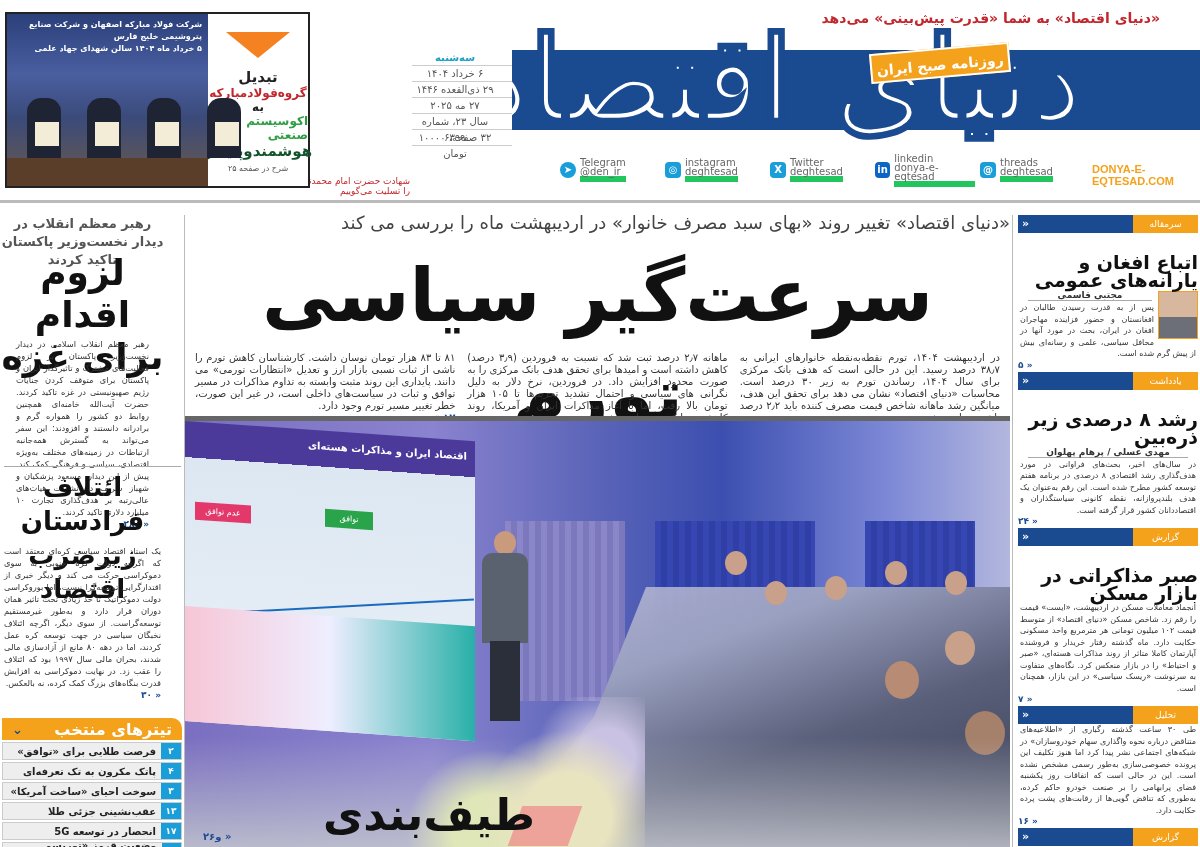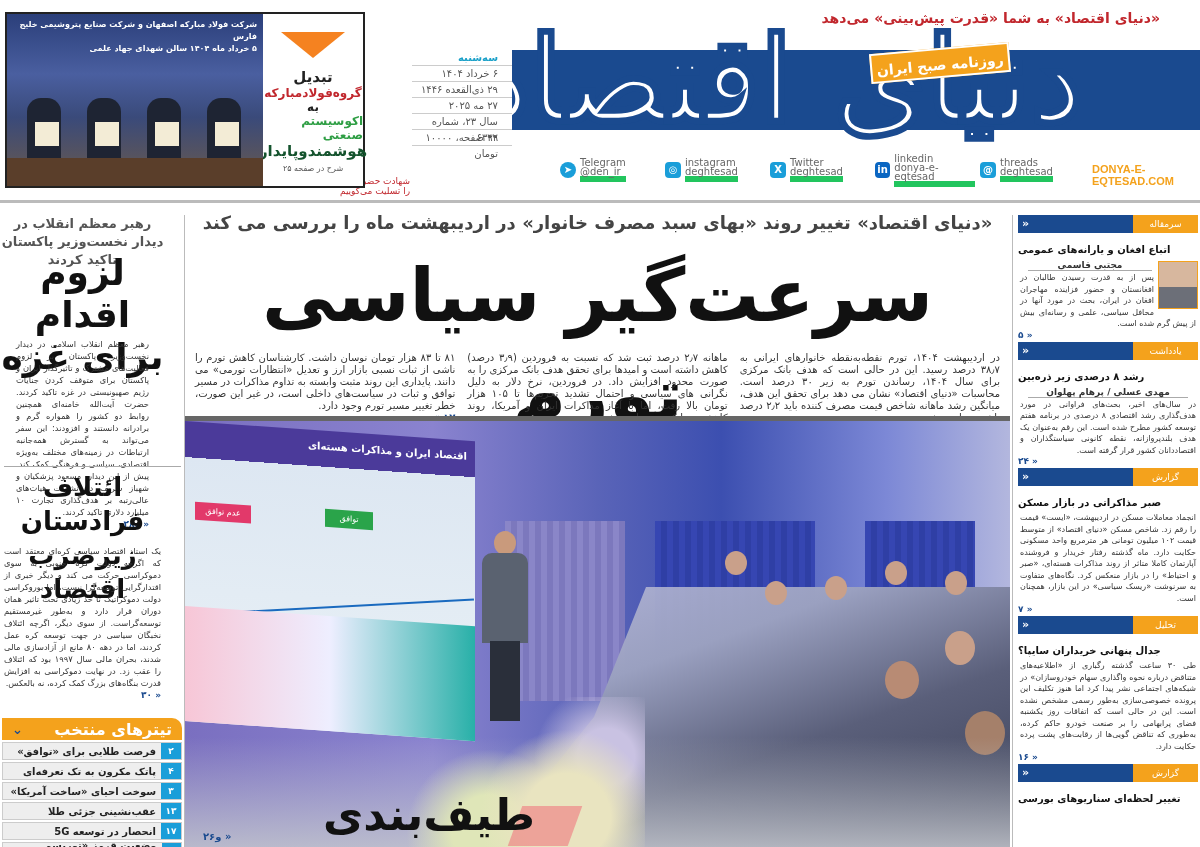--- a/index.html
+++ b/index.html
@@ -5,45 +5,45 @@
 *{box-sizing:border-box;margin:0;padding:0}
 body{width:1200px;height:847px;overflow:hidden;background:#fff;font-family:"DejaVu Sans",sans-serif;color:#222;position:relative}
 .abs{position:absolute}
 
 .mast-band{left:412px;top:50px;width:788px;height:80px;background:#1a4a8f}
 .logo-text{left:430px;top:0;width:700px;height:160px;color:#fff;font-family:"DejaVu Serif",serif;font-weight:bold;font-size:118px;line-height:160px;text-align:center;direction:rtl;-webkit-text-stroke:3px #1a4a8f;letter-spacing:-4px}
 .tagline{left:760px;top:10px;width:400px;font-size:14px;font-weight:bold;color:#c1272d;direction:rtl;text-align:right}
 .morning{left:870px;top:48px;width:140px;height:30px;background:#f4a21c;color:#fff;font-weight:bold;font-size:14px;text-align:center;line-height:30px;transform:rotate(-5deg);direction:rtl;border:2px solid #fff}
 .site{left:1092px;top:163px;font-size:11px;color:#f4a21c;font-weight:bold;font-family:"Liberation Sans",sans-serif}
 .date-box{left:412px;top:50px;width:100px}
-.date-box div{font-size:10px;color:#555;direction:rtl;text-align:right;border-bottom:1px solid #ccc;height:16px;line-height:16px;padding-right:14px}
+.date-box div{font-size:10px;color:#555;direction:rtl;text-align:center;border-bottom:1px solid #ccc;height:16px;line-height:16px;padding-right:14px}
 .date-box .dow{color:#1aa0c8;font-weight:bold}
 .socials{left:560px;top:158px;width:520px;height:24px;display:flex;flex-direction:row-reverse;justify-content:space-between}
 .social{display:flex;align-items:center;gap:4px;width:100px}
 .social .ic{width:16px;height:16px;border-radius:4px;background:#1a9ed9;color:#fff;font-size:10px;text-align:center;line-height:16px;font-weight:bold}
 .social .tx{font-size:10px;color:#666;line-height:9px;border-bottom:6px solid #22c55e}
 .condolence{left:280px;top:176px;width:130px;font-size:9px;color:#c1272d;direction:rtl;text-align:right}
 
-.ad{left:5px;top:12px;width:360px;height:176px;border:2px solid #222;display:flex}
+.ad{left:5px;top:12px;width:305px;height:176px;border:2px solid #222;display:flex}
 .ad-photo{flex:1;background:linear-gradient(180deg,#2b3f7a 0%,#4a5fa0 35%,#3a4a7a 60%,#6b5a4a 100%);position:relative}
 .ad-photo .cap{position:absolute;right:6px;top:5px;left:6px;color:#fff;font-size:8px;font-weight:bold;direction:rtl;text-align:right;line-height:12px}
 .ad-photo .person{position:absolute;bottom:28px;width:34px;height:60px;background:#1e2433;border-radius:14px 14px 0 0}
 .ad-photo .paper{position:absolute;bottom:40px;width:24px;height:24px;background:#f3ecd6}
 .ad-photo .desk{position:absolute;left:0;right:0;bottom:0;height:28px;background:#5a3e2a}
 .ad-side{width:100px;background:#fff;display:flex;flex-direction:column;align-items:center;padding-top:18px;direction:rtl}
 .ad-side .tri{width:0;height:0;border-left:32px solid transparent;border-right:32px solid transparent;border-top:26px solid #f58220;margin-bottom:10px}
 .ad-side .l1{font-size:15px;font-weight:bold;color:#222}
 .ad-side .l2{font-size:12px;font-weight:bold;color:#c1272d}
 .ad-side .l3{font-size:12px;font-weight:bold;color:#222}
 .ad-side .l4{font-size:12px;font-weight:bold;color:#2e9e44}
 .ad-side .l5{font-size:15px;font-weight:bold;color:#14532d}
 .ad-side .l6{font-size:8px;color:#555;margin-top:4px}
 .hr-top{left:0;top:200px;width:1200px;height:3px;background:#bbb}
 
-.lead-sub{left:185px;top:212px;width:825px;text-align:center;font-size:18px;font-weight:bold;color:#444;direction:rtl}
+.lead-sub{left:185px;top:212px;width:825px;text-align:right;font-size:18px;font-weight:normal;color:#444;direction:rtl}
 .lead-h{left:185px;top:245px;width:825px;text-align:center;font-size:74px;font-weight:bold;color:#111;direction:rtl;letter-spacing:-2px;line-height:100px}
 .lead-cols{left:195px;top:352px;width:805px;height:62px;display:flex;flex-direction:row-reverse;gap:12px}
 .lead-cols div{flex:1;font-size:10px;line-height:12px;direction:rtl;text-align:justify;color:#333}
 .ref{color:#1a4a8f;font-weight:bold}
 .hr-mid{left:185px;top:416px;width:825px;height:5px;background:#666}
 
 .photo{left:185px;top:421px;width:825px;height:426px;background:linear-gradient(90deg,#7a6fc0 0%,#8a83cf 30%,#5a64b8 50%,#3c4fb0 65%,#7c88d6 85%,#b3b7de 100%);overflow:hidden}
 .screen{position:absolute;left:0;top:0;width:290px;height:300px;background:linear-gradient(180deg,#4b3a9a 0%,#4b3a9a 12%,#dde7f2 12%,#e9f1f6 100%);transform:skewY(4deg);transform-origin:left top}
 .screen .t{position:absolute;top:10px;right:8px;left:8px;color:#fff;font-size:10px;font-weight:bold;direction:rtl}
 .screen .b1{position:absolute;top:80px;left:10px;width:56px;height:18px;background:#e2396a;color:#fff;font-size:8px;text-align:center;line-height:18px}
@@ -75,21 +75,21 @@
 .picks-head span{color:#fff;font-weight:bold;font-size:16px}
 .picks-head .chev{color:#1a4a8f;font-size:13px}
 .picks{left:2px;top:742px;width:180px}
 .pick{height:18px;margin-bottom:2px;background:#eee;border:1px solid #ccc;direction:rtl;display:flex;align-items:center;font-size:10px;font-weight:bold;color:#222}
 .pick .n{width:20px;height:16px;background:#1a9ed9;color:#fff;text-align:center;line-height:16px;margin-left:5px;font-size:9px}
 
 .rc{left:1018px;width:180px}
 .rc-band{height:18px;display:flex;direction:rtl}
 .rc-band .lab{width:65px;background:#f4a21c;color:#fff;font-size:9px;text-align:center;line-height:18px}
 .rc-band .bar{flex:1;background:#1a4a8f;color:#fff;font-size:11px;text-align:left;padding-left:4px;line-height:18px;font-weight:bold}
-.rc-title{font-size:10px;font-weight:bold;color:#111;direction:rtl;text-align:left;line-height:18px;margin-top:8px}
+.rc-title{font-size:19px;font-weight:bold;color:#111;direction:rtl;text-align:right;line-height:18px;margin-top:20px}
 .rc-author{font-size:9px;font-weight:bold;color:#333;direction:rtl;text-align:center;border-bottom:1px solid #aaa;margin:1px 10px}
 .rc-body{font-size:8px;line-height:11.5px;color:#333;direction:rtl;text-align:justify;padding:0 2px}
 .rc-ref{font-size:9px;color:#1a4a8f;font-weight:bold;text-align:left}
 .mug{float:right;width:40px;height:48px;background:linear-gradient(180deg,#d7b79e 0 55%,#6c6f78 55%);margin:2px 0 0 4px;border:1px solid #f4a21c}
 .vline{width:1px;background:#bbb}
 </style>
 </head>
 <body>
 
 <div class="abs mast-band"></div>
@@ -271,21 +271,20 @@
       </div>
     <div class="rc-title">صبر مذاکراتی در بازار مسکن</div>
     <div class="rc-body">انجماد معاملات مسکن در اردیبهشت، «ایست» قیمت را رقم زد. شاخص مسکن «دنیای اقتصاد» از متوسط قیمت ۱۰۲ میلیون تومانی هر مترمربع واحد مسکونی حکایت دارد. ماه گذشته رفتار خریدار و فروشنده آپارتمان کاملا متاثر از روند مذاکرات هسته‌ای، «صبر و احتیاط» را در بازار منعکس کرد. نگاه‌های متفاوت به سرنوشت «ریسک سیاسی» در این بازار، همچنان است.</div>
     <div class="rc-ref">۷ »</div>
   </div>
   <div style="margin-top:2px">
     <div class="rc-band">
         <div class="lab">تحلیل</div>
         <div class="bar">«</div>
       </div>
-    <div class="rc-title">جدال پنهانی خریداران سایپا؟</div>
     <div class="rc-body">طی ۳۰ ساعت گذشته رگباری از «اطلاعیه‌های متناقض درباره نحوه واگذاری سهام خودروسازان» در شبکه‌های اجتماعی نشر پیدا کرد اما هنوز تکلیف این پرونده خصوصی‌سازی به‌طور رسمی مشخص نشده است. این در حالی است که اتفاقات روز یکشنبه فضای پرابهامی را بر صنعت خودرو حاکم کرده، به‌طوری که تناقض گویی‌ها از رقابت‌های پشت پرده حکایت دارد.</div>
     <div class="rc-ref">۱۶ »</div>
   </div>
   <div style="margin-top:2px">
     <div class="rc-band">
         <div class="lab">گزارش</div>
         <div class="bar">«</div>
       </div>
     <div class="rc-title">تغییر لحظه‌ای سناریوهای بورسی</div>
 

